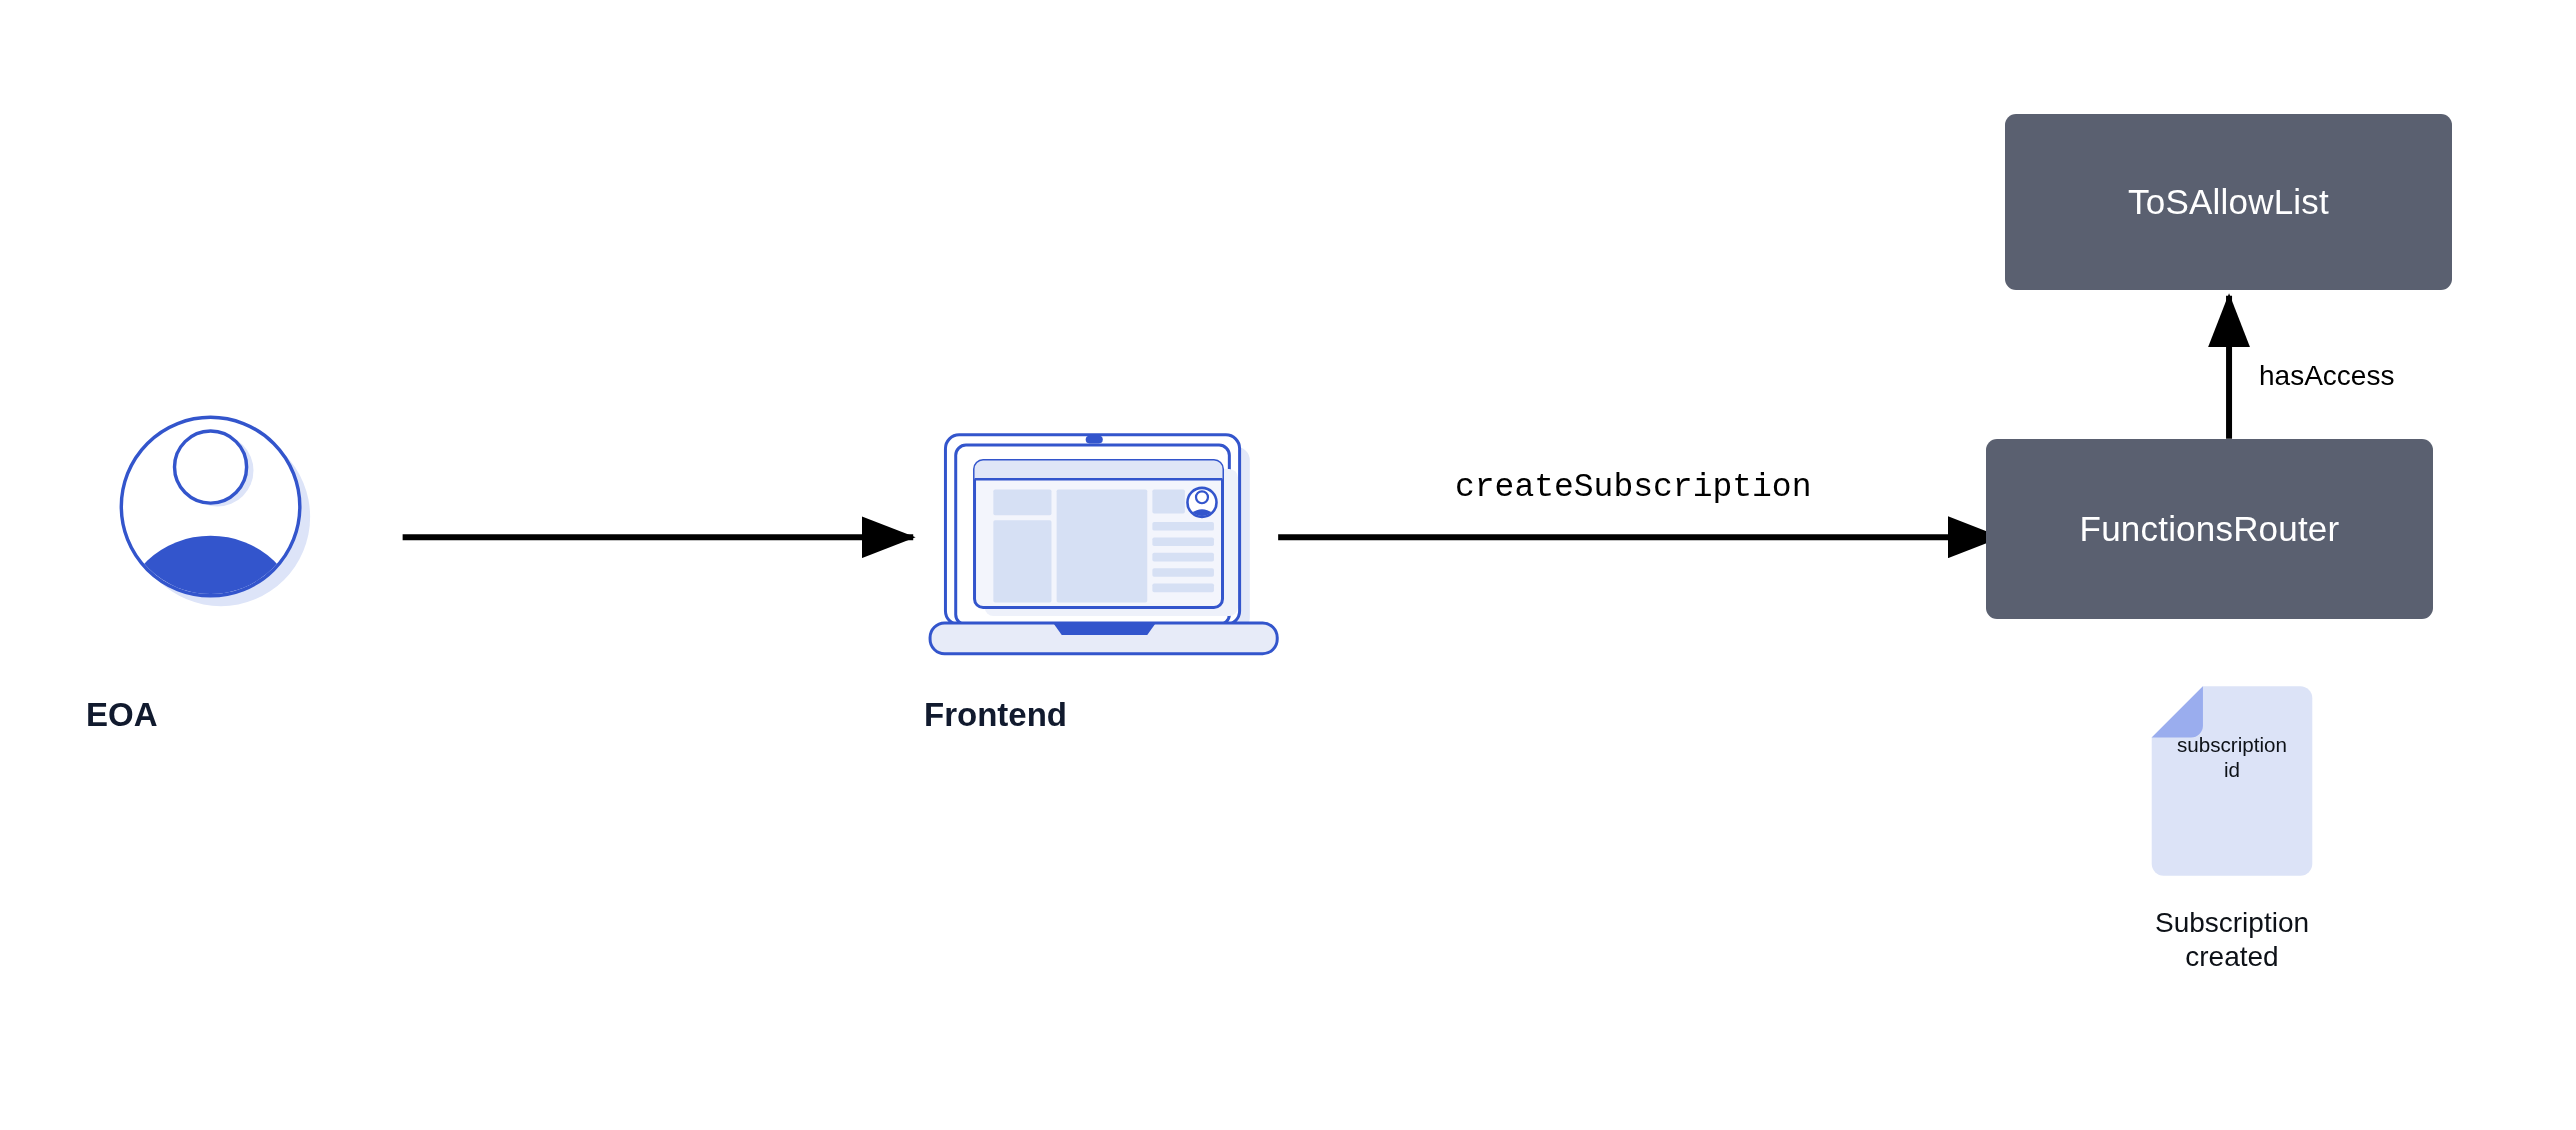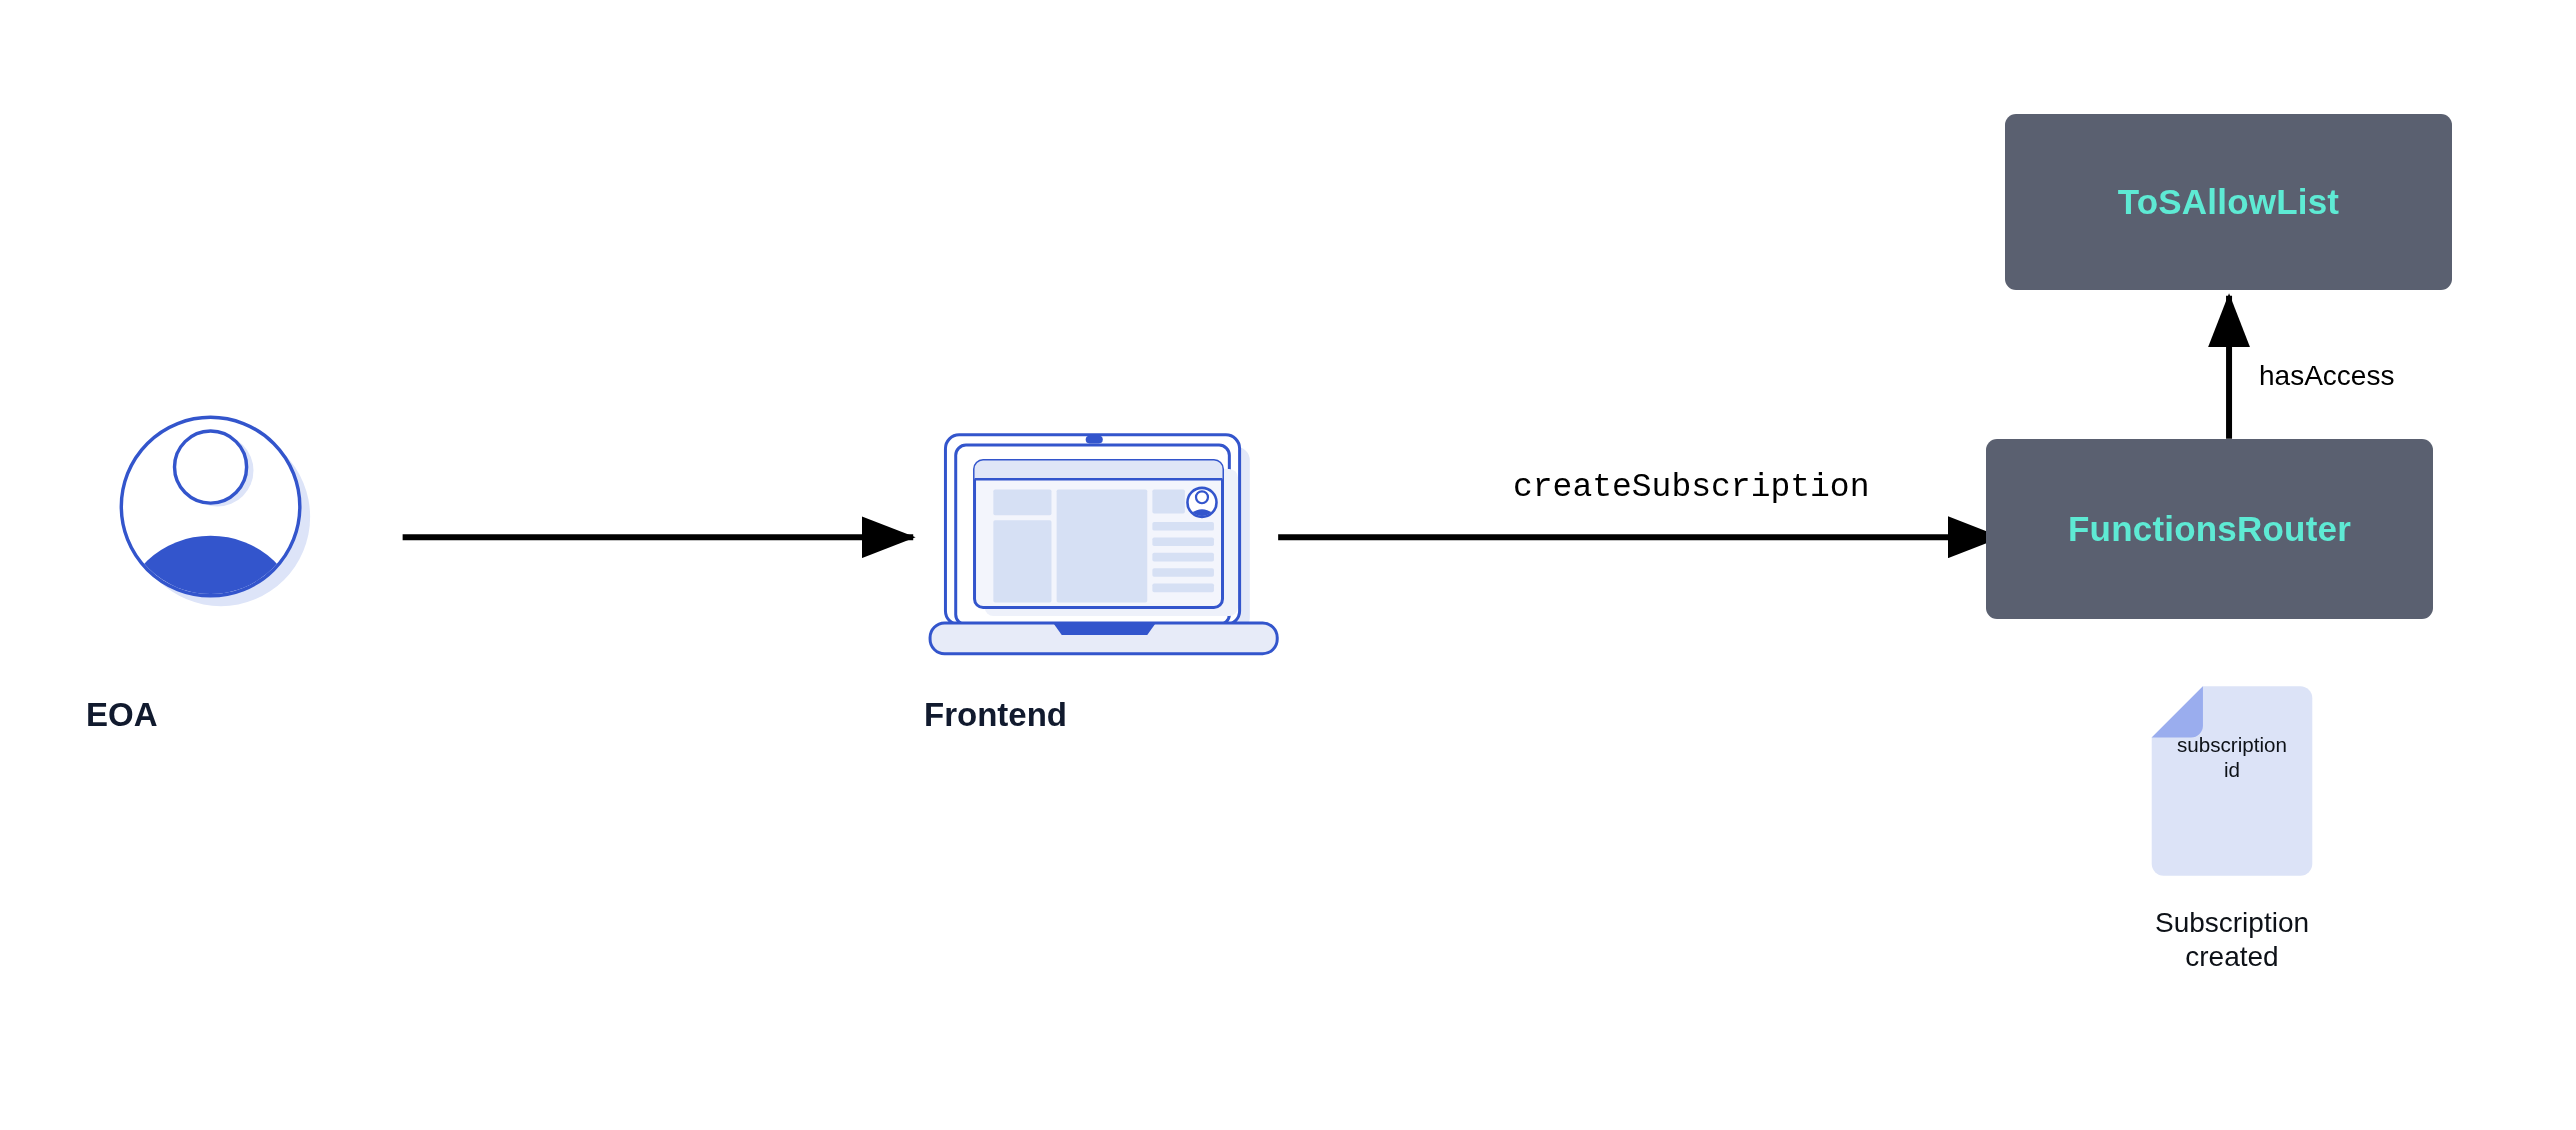--- a/index.html
+++ b/index.html
@@ -28,23 +28,23 @@
   
   .node-box {
     position: absolute;
     background: #5a6070;
     border-radius: 11px;
     display: flex;
     align-items: center;
     justify-content: center;
   }
   .node-box-label {
-    color: #5eead4;
-    font-family: "Liberation Sans", sans-serif;
-    font-weight: bold;
+    color: #ffffff;
+    font-family: "Liberation Sans", sans-serif;
+    font-weight: normal;
     font-size: 35px;
     letter-spacing: 0.2px;
     white-space: nowrap;
   }
   #box-tosallowlist {
     left: 2005px;
     top: 114px;
     width: 447px;
     height: 176px;
   }
@@ -64,21 +64,21 @@
     white-space: nowrap;
   }
   .edge-label-sans {
     position: absolute;
     font-family: "Liberation Sans", sans-serif;
     font-size: 28px;
     color: #000000;
     white-space: nowrap;
   }
   #label-createsubscription {
-    left: 1513px;
+    left: 1455px;
     top: 469px;
     text-align: center;
   }
   #label-hasaccess {
     left: 2259px;
     top: 360px;
   }
 
   
   .node-caption {

